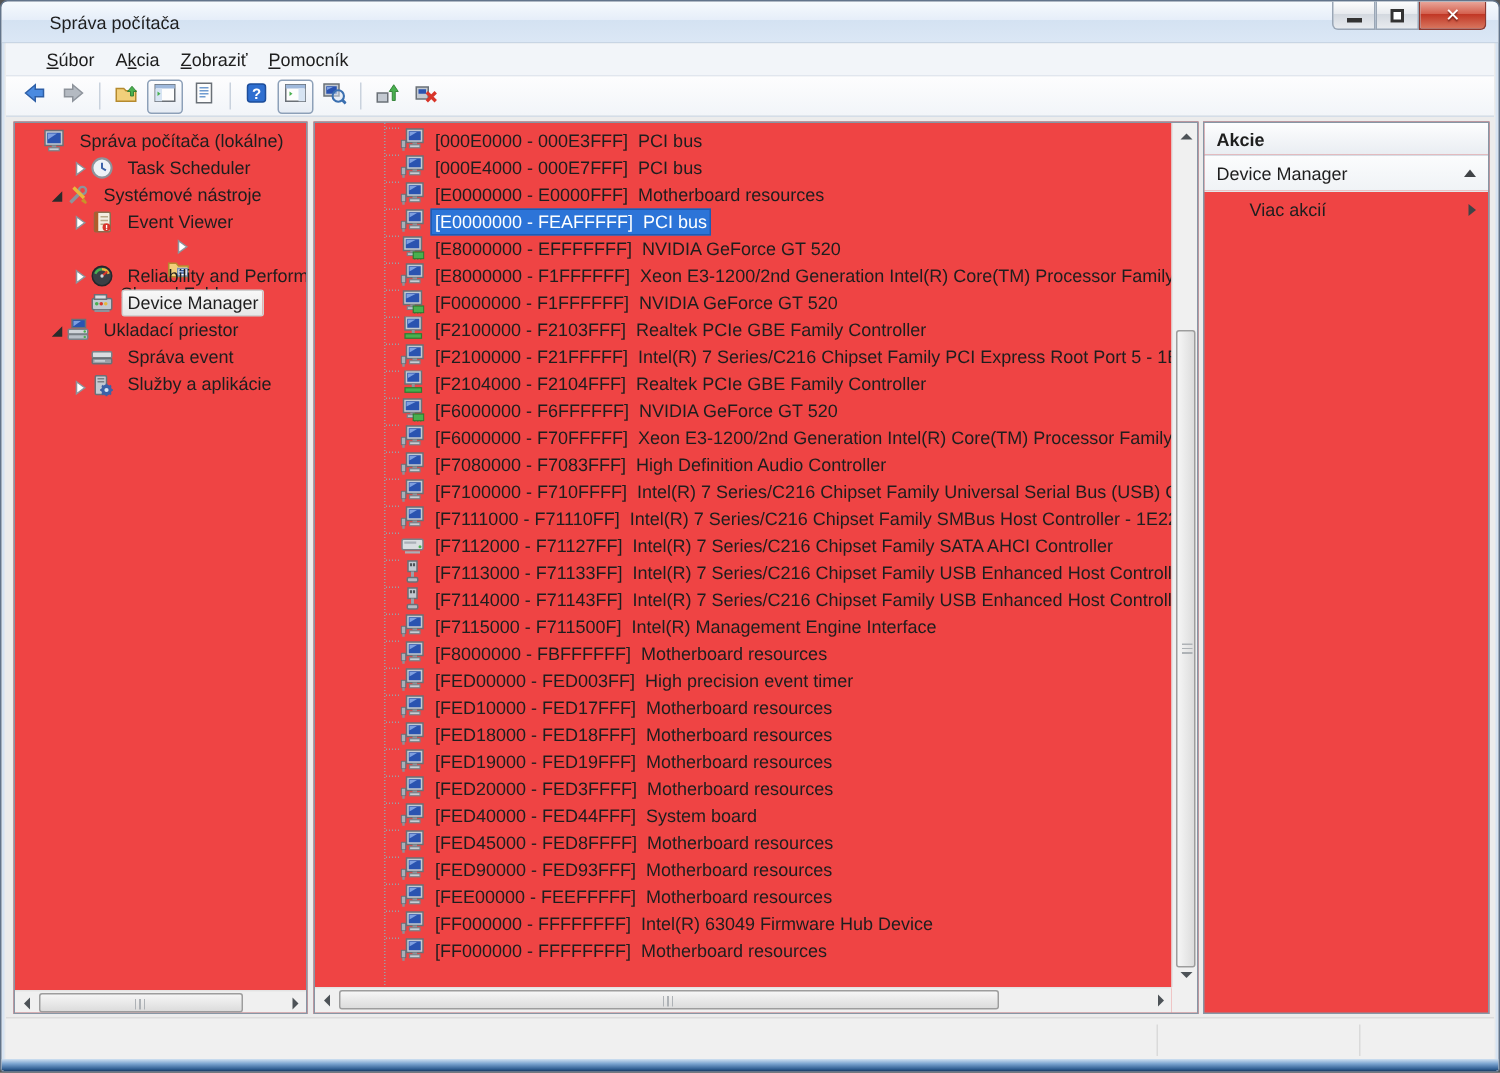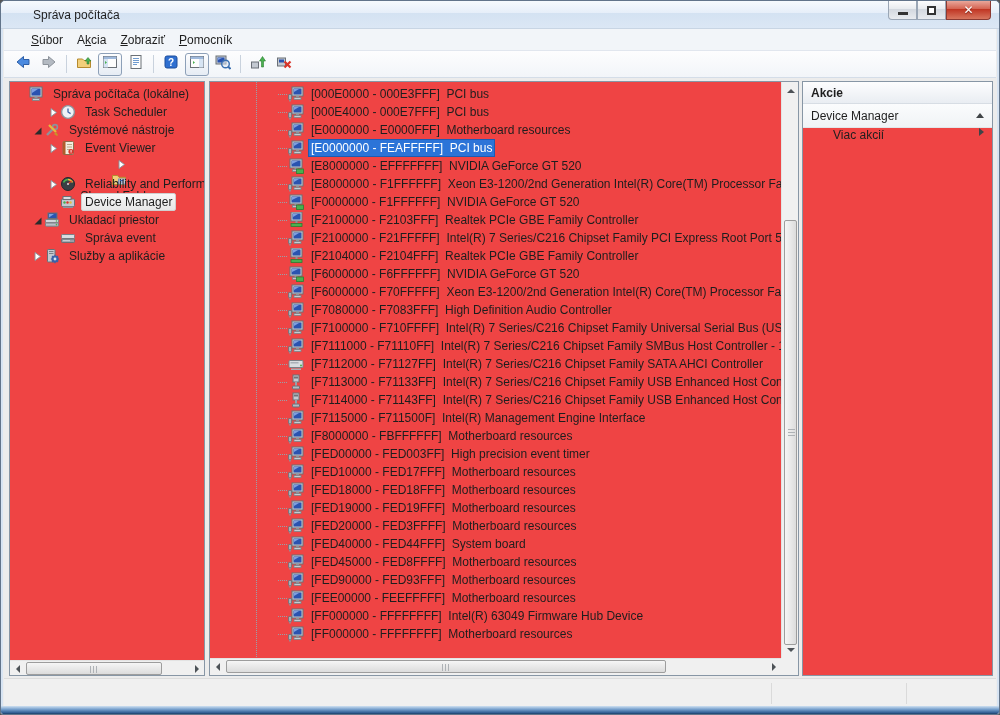--- a/index.html
+++ b/index.html
@@ -45,21 +45,21 @@
   .tree-viewport{position:absolute;left:0;top:0;right:0;bottom:15px;overflow:hidden;padding-top:3px;}
   .tree-row{height:18px;display:flex;align-items:center;white-space:nowrap;font-size:12px;color:#1e1e1e;}
   .tree-exp{width:14px;height:14px;flex:0 0 14px;display:flex;align-items:center;justify-content:center;}
   .tree-ico{width:16px;height:16px;flex:0 0 16px;margin-right:5px;}
   .tree-label{padding:1px 3px;border:1px solid transparent;}
   .tree-label.sel-inactive{background:linear-gradient(#f8f8f8,#e7e7e7);border:1px solid #d0d0d0;border-radius:2px;}
   
   .list-viewport{position:absolute;left:1px;top:0;right:17px;bottom:17px;overflow:hidden;padding-top:3px;}
   .list-viewport .vline{position:absolute;left:45px;top:0;bottom:0;width:1px;
      background:repeating-linear-gradient(to bottom,#9aa0a8 0 1px,transparent 1px 2px);}
-  .dev-row{position:relative;height:18px;display:flex;align-items:center;white-space:pre;font-size:12px;color:#1e1e1e;padding-left:46px;margin-left:21px;}
+  .dev-row{position:relative;height:18px;display:flex;white-space:pre;font-size:12px;color:#1e1e1e;padding-left:46px;}
   .dev-row .hdots{width:9px;height:1px;flex:0 0 9px;
      background:repeating-linear-gradient(to right,#9aa0a8 0 1px,transparent 1px 2px);}
   .dev-ico{width:16px;height:16px;flex:0 0 16px;margin:0 4px 0 1px;}
   .dev-label{padding:1px 2px;border:1px solid transparent;}
   .dev-label.selected{background:#2c74d8;border:1px solid #1d5cb4;color:#fff;}
   
   .sb-h{position:absolute;height:15px;background:#f0f0f0;border-top:1px solid #e3e3e3;}
   .sb-v{position:absolute;width:17px;background:#f0f0f0;border-left:1px solid #e3e3e3;}
   .pane-left .sb-h{left:0;right:0;bottom:0;}
   .pane-mid .sb-h{left:0;right:17px;bottom:0;height:17px;}
@@ -80,21 +80,21 @@
   .arr.left{border-right-color:#4d5257;border-left-width:0;}
   .arr.right{border-left-color:#4d5257;border-right-width:0;}
   .arr.up{border-bottom-color:#4d5257;border-top-width:0;}
   .arr.down{border-top-color:#4d5257;border-bottom-width:0;}
   
   .actions-header{height:22px;background:linear-gradient(#fdfdfe,#e9edf2);border-bottom:1px solid #d7dde4;
      display:flex;align-items:center;padding-left:8px;font-size:12px;font-weight:bold;color:#1e1e1e;}
   .actions-group{height:24px;border-bottom:1px solid #e2e6ea;display:flex;align-items:center;
      padding:0 8px;font-size:12px;color:#1e1e1e;background:linear-gradient(#fbfcfd,#f0f3f6);}
   .actions-group .spacer, .action-item .spacer{flex:1;}
-  .action-item{height:24px;display:flex;padding:0 8px 0 30px;font-size:12px;color:#1e1e1e;}
+  .action-item{height:24px;display:flex;align-items:center;padding:0 8px 0 30px;font-size:12px;color:#1e1e1e;}
   .tri-up{width:0;height:0;border:4px solid transparent;border-bottom:5px solid #404447;border-top-width:0;}
   .tri-right{width:0;height:0;border:4px solid transparent;border-left:5px solid #404447;border-right-width:0;}
   
   .statusbar{position:absolute;left:3px;right:3px;top:677px;height:30px;background:#f0f0f0;border-top:1px solid #dcdcdc;}
   .statusbar .sep1{position:absolute;left:767px;top:4px;bottom:4px;width:1px;background:#dadada;}
   .statusbar .sep2{position:absolute;left:902px;top:4px;bottom:4px;width:1px;background:#dadada;}
   .bottom-edge{position:absolute;left:0;right:0;bottom:0;height:8px;
      background:linear-gradient(#cfe0f1,#7aa3cf 40%,#2f5d92 85%,#1c3f66);border-radius:0 0 2px 2px;}
 </style>
 </head>
@@ -312,21 +312,21 @@
           </div>
           <div class="tree-row" style="padding-left: 36px;">
             <span class="tree-exp"></span>
             <span class="tree-ico"><svg width="16" height="16" viewBox="0 0 16 16" xmlns="http://www.w3.org/2000/svg">
                 <rect x="1.5" y="4.5" width="13" height="4" rx="0.8" fill="#d9dde1" stroke="#7a8087"></rect>
                 <rect x="1.5" y="9" width="13" height="3.5" rx="0.8" fill="#9aa0a8" stroke="#6a7077"></rect>
                 <rect x="3" y="10" width="7" height="1.2" fill="#c6ccd3"></rect>
               </svg></span>
             <span class="tree-label">Správa event</span>
           </div>
-          <div class="tree-row" style="padding-left: 20px;">
+          <div class="tree-row" style="padding-left: 36px; align-items: flex-end;">
             <span class="tree-exp">
               <svg width="11" height="11" viewBox="0 0 11 11" xmlns="http://www.w3.org/2000/svg">
                 <path d="M3 1.5 L8.5 5.5 L3 9.5 z" fill="#fff" stroke="#8d939b"></path>
               </svg>
             </span>
             <span class="tree-ico"><svg width="16" height="16" viewBox="0 0 16 16" xmlns="http://www.w3.org/2000/svg">
                 <rect x="3.5" y="1.5" width="7.5" height="12.5" rx="0.8" fill="#c3c9d1" stroke="#6a7077"></rect>
                 <path d="M5 3.5h4.5M5 5.5h4.5" stroke="#7a8087" stroke-width="1"></path>
                 <circle cx="11" cy="11" r="3.6" fill="#3c62a8"></circle>
                 <circle cx="11" cy="11" r="1.4" fill="#d7e4f3"></circle>

